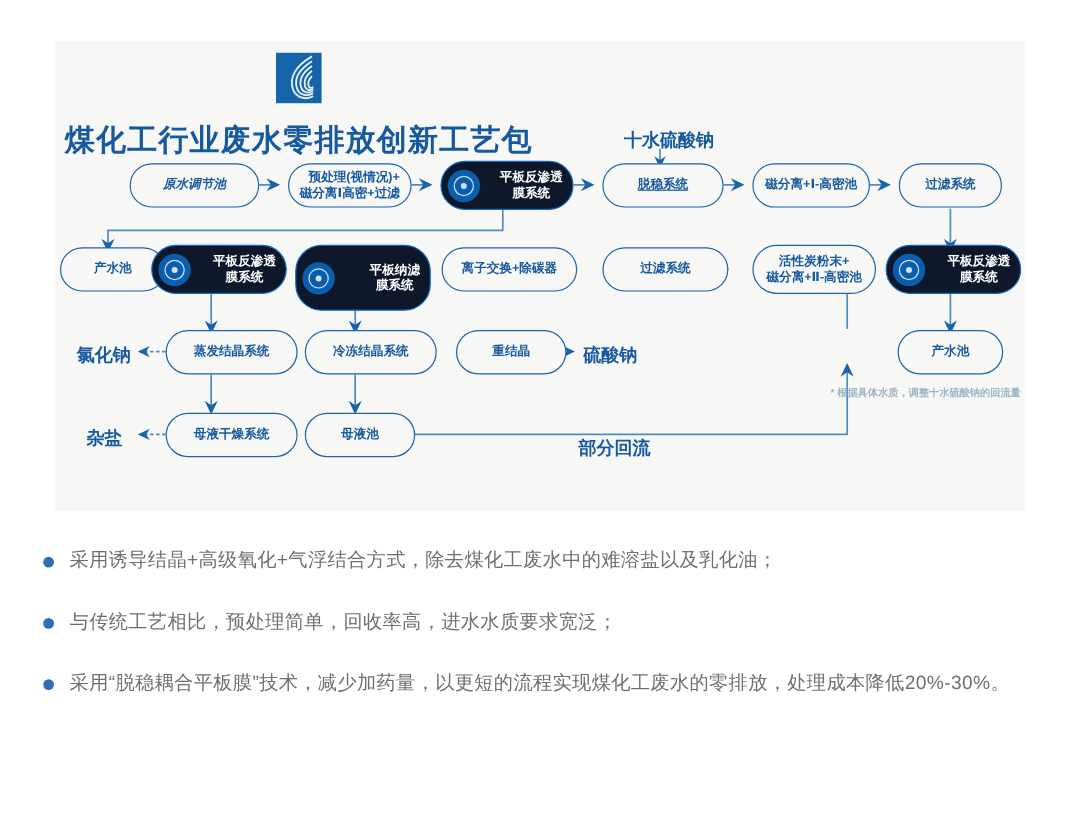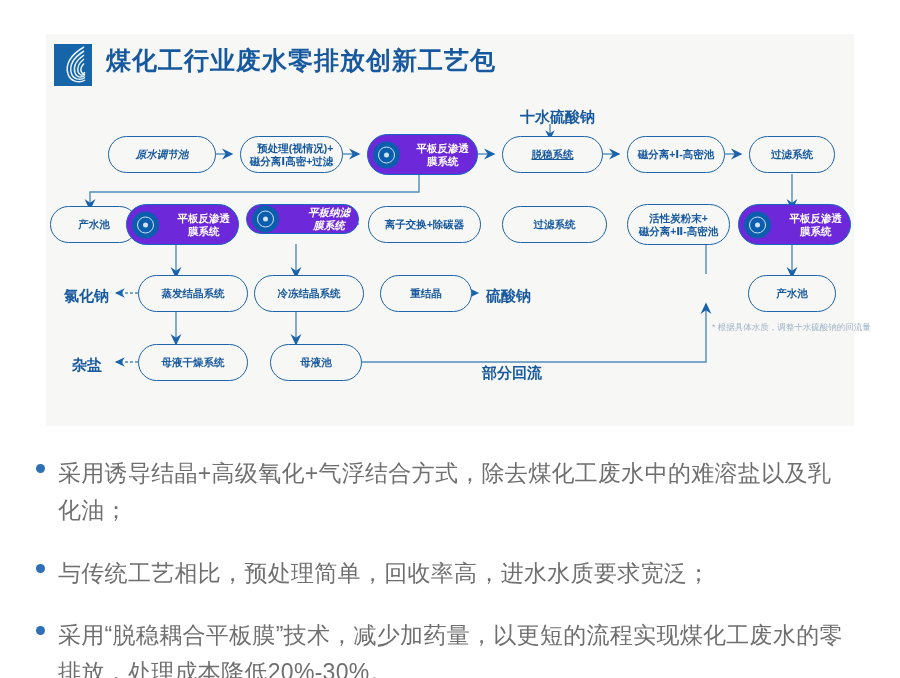--- a/index.html
+++ b/index.html
@@ -11,21 +11,21 @@
   }
   #page{position:relative;width:900px;height:678px;}
 
   
   .card{
     position:absolute;left:46px;top:34px;width:808px;height:392px;
     background:#f7f7f5;
   }
 
   
-  .hdr{position:absolute;left:8px;top:10px;display:flex;align-items:flex-start;gap:14px;}
+  .hdr{position:absolute;left:8px;top:10px;display:flex;align-items:center;gap:14px;flex-direction:column;}
   .logo{
     position:relative;width:38px;height:42px;background:#1565a8;overflow:hidden;flex:0 0 auto;
   }
   .logo svg{position:absolute;left:0;top:0;}
   .hdr-title{
     font-size:25px;font-weight:bold;color:#17599e;letter-spacing:1px;white-space:nowrap;
   }
 
   
   .flow{position:absolute;left:0;top:0;width:808px;height:392px;}
@@ -33,21 +33,21 @@
 
   .node{
     position:absolute;box-sizing:border-box;
     border:1.6px solid #1d64a8;border-radius:22px;
     background:#f7f7f5;
     display:flex;align-items:center;justify-content:center;
     color:#17599e;font-size:10.5px;font-weight:bold;line-height:1.22;
     text-align:center;padding:0 4px;
   }
   .node.fill{
-    background:#6d28d9;border-color:#1068c0;color:#ffffff;
+    background:#0f172a;border-color:#1068c0;color:#ffffff;
     justify-content:flex-end;padding-right:8px;
   }
   .node .txt{display:block;}
   .node.fill .txt{text-align:center;}
   .tgt{
     position:absolute;left:5px;top:50%;transform:translateY(-50%);
     width:27px;height:27px;border-radius:50%;
     background:#0b5ead;
     display:flex;align-items:center;justify-content:center;
   }
@@ -69,21 +69,21 @@
   }
 
   
   .bullets{position:absolute;left:36px;top:455px;width:840px;}
   .bul{display:flex;align-items:flex-start;margin-bottom:25px;}
   .dot{
     flex:0 0 auto;width:9px;height:9px;border-radius:50%;
     background:#2f6fb5;margin-top:9px;margin-right:13px;
   }
   .bul p{
-    margin:0;color:#6f6f6f;font-size:23px;line-height:1.62;
+    margin:0;color:#6f6f6f;font-size:16px;line-height:1.62;
     letter-spacing:.3px;max-width:790px;
   }
 </style>
 </head>
 <body>
 
 <div id="page">
 
   <div class="card">
 
@@ -190,21 +190,21 @@
         <span class="txt">产水池</span>
       </div>
 
       <div class="node fill" style="left:80px;top:170px;width:113px;height:41px;">
         <span class="tgt">
             <i></i>
           </span>
         <span class="txt">平板反渗透<br>膜系统</span>
       </div>
 
-      <div class="node fill" style="left:200px;top:170px;width:113px;height:30px;font-style:italic;">
+      <div class="node fill" style="left:200px;top:170px;width:113px;height:55px;">
         <span class="tgt">
             <i></i>
           </span>
         <span class="txt">平板纳滤<br>膜系统</span>
       </div>
 
       <div class="node" style="left:322px;top:172px;width:113px;height:37px;text-align:right;">
         <span class="txt">离子交换+除碳器</span>
       </div>
 
@@ -239,28 +239,28 @@
         <span class="txt">产水池</span>
       </div>
 
       <div class="lbl" style="left:18px;top:253px;">氯化钠</div>
       <div class="lbl" style="left:440px;top:253px;">硫酸钠</div>
 
       <div class="node" style="left:92px;top:310px;width:110px;height:37px;">
         <span class="txt">母液干燥系统</span>
       </div>
 
-      <div class="node" style="left:224px;top:310px;width:92px;height:37px;text-align:right;">
+      <div class="node" style="left:208px;top:310px;width:92px;height:37px;text-align:right;">
         <span class="txt">母液池</span>
       </div>
 
       <div class="lbl" style="left:26px;top:322px;">杂盐</div>
       <div class="lbl" style="left:410px;top:330px;padding-left:26px;">部分回流</div>
 
-      <div class="note" style="left:666px;top:288px;">* 根据具体水质，调整十水硫酸钠的回流量</div>
+      <div class="note" style="left:646px;top:288px;font-weight:bold;">* 根据具体水质，调整十水硫酸钠的回流量</div>
     </div>
   </div>
 
   <div class="bullets">
     <div class="bul">
       <span class="dot"></span>
       <p>采用诱导结晶+高级氧化+气浮结合方式，除去煤化工废水中的难溶盐以及乳化油；</p>
     </div>
     <div class="bul">
       <span class="dot"></span>

